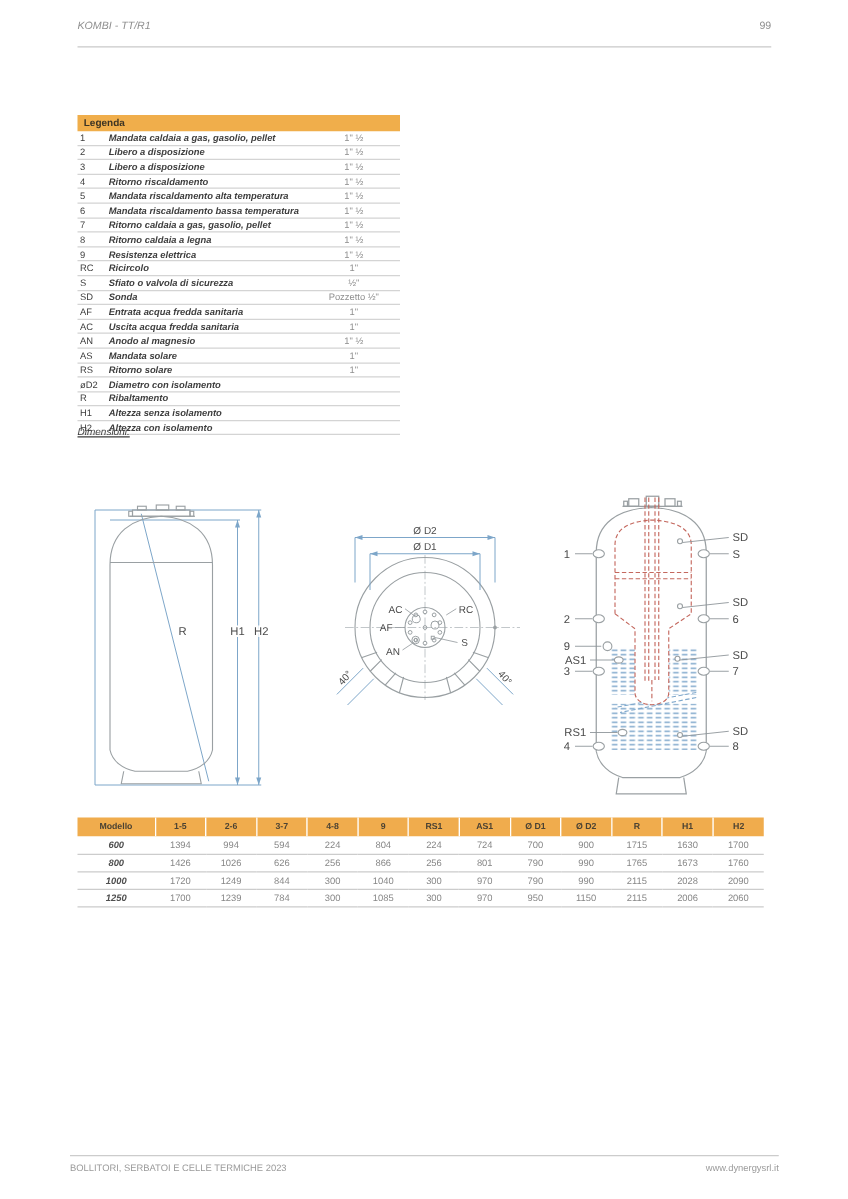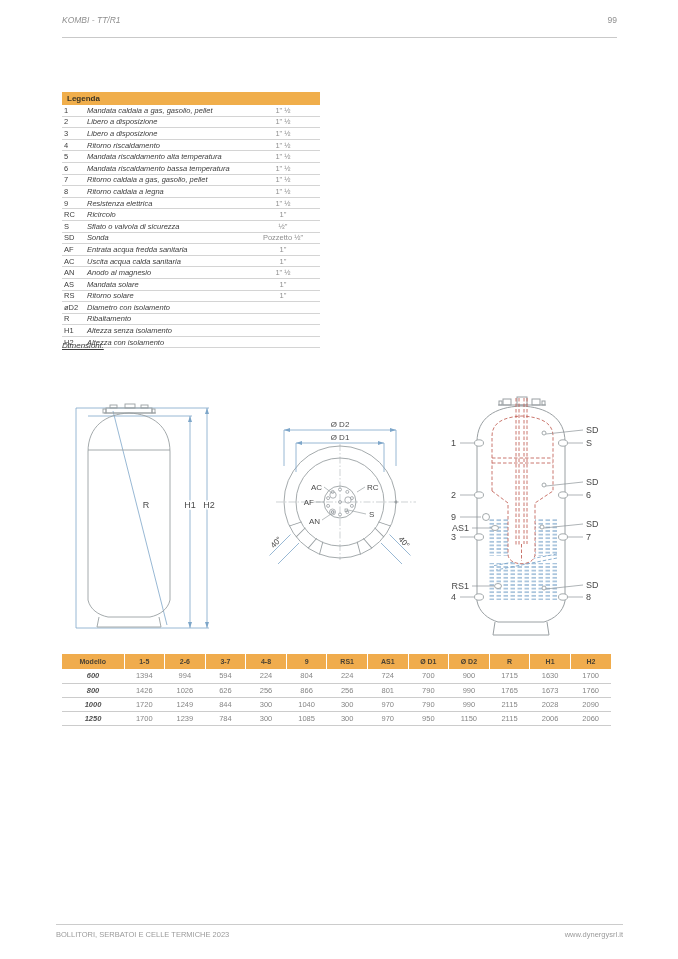--- a/index.html
+++ b/index.html
@@ -9,21 +9,21 @@
   
   .header { position:absolute; left:62px; right:61px; top:15px; display:flex; justify-content:space-between; align-items:baseline; font-size:8.5px; color:#8f8f8f; }
   .header .title { font-style:italic; }
   .header-rule { position:absolute; left:62px; right:61px; top:37px; height:1px; background:#c9c9c9; }
 
   
   .legend { position:absolute; left:62px; top:64px; width:258px; }
   .legend-header { height:13px; background:#F0AE4B; display:flex; align-items:center; padding-left:5px; font-size:8px; font-weight:bold; color:#3c3424;margin-top:28px; }
   .lrow { display:flex; align-items:center; height:11.6px; border-bottom:1px solid #d4d4d4; font-size:7.5px; }
   .lcode { width:25px; padding-left:2px; color:#3d3d3d; }
-  .ldesc { flex:1; font-style:italic; font-weight:normal; color:#3d3d3d; white-space:nowrap; }
+  .ldesc { flex:1; font-style:italic; font-weight:bold; color:#3d3d3d; white-space:nowrap; }
   .lsize { width:74px; text-align:center; color:#8f8f8f; }
 
   .dimensioni { position:absolute; left:62px; top:341px; font-size:8px; font-style:italic; text-decoration:underline; color:#3d3d3d; }
 
   
   .svgbox { position:absolute; }
   #svg-side   { left:68px;  top:396px; }
   #svg-top    { left:262px; top:418px; }
   #svg-front  { left:440px; top:396px; }
   svg text { font-family:"Liberation Sans", sans-serif; }
@@ -113,21 +113,21 @@
           <span class="ldesc">Sonda</span>
           <span class="lsize">Pozzetto ½"</span>
         </div>
         <div class="lrow">
           <span class="lcode">AF</span>
           <span class="ldesc">Entrata acqua fredda sanitaria</span>
           <span class="lsize">1"</span>
         </div>
         <div class="lrow">
           <span class="lcode">AC</span>
-          <span class="ldesc">Uscita acqua calda sanitaria</span>
+          <span class="ldesc">Uscita acqua fredda sanitaria</span>
           <span class="lsize">1"</span>
         </div>
         <div class="lrow">
           <span class="lcode">AN</span>
           <span class="ldesc">Anodo al magnesio</span>
           <span class="lsize">1" ½</span>
         </div>
         <div class="lrow">
           <span class="lcode">AS</span>
           <span class="ldesc">Mandata solare</span>

